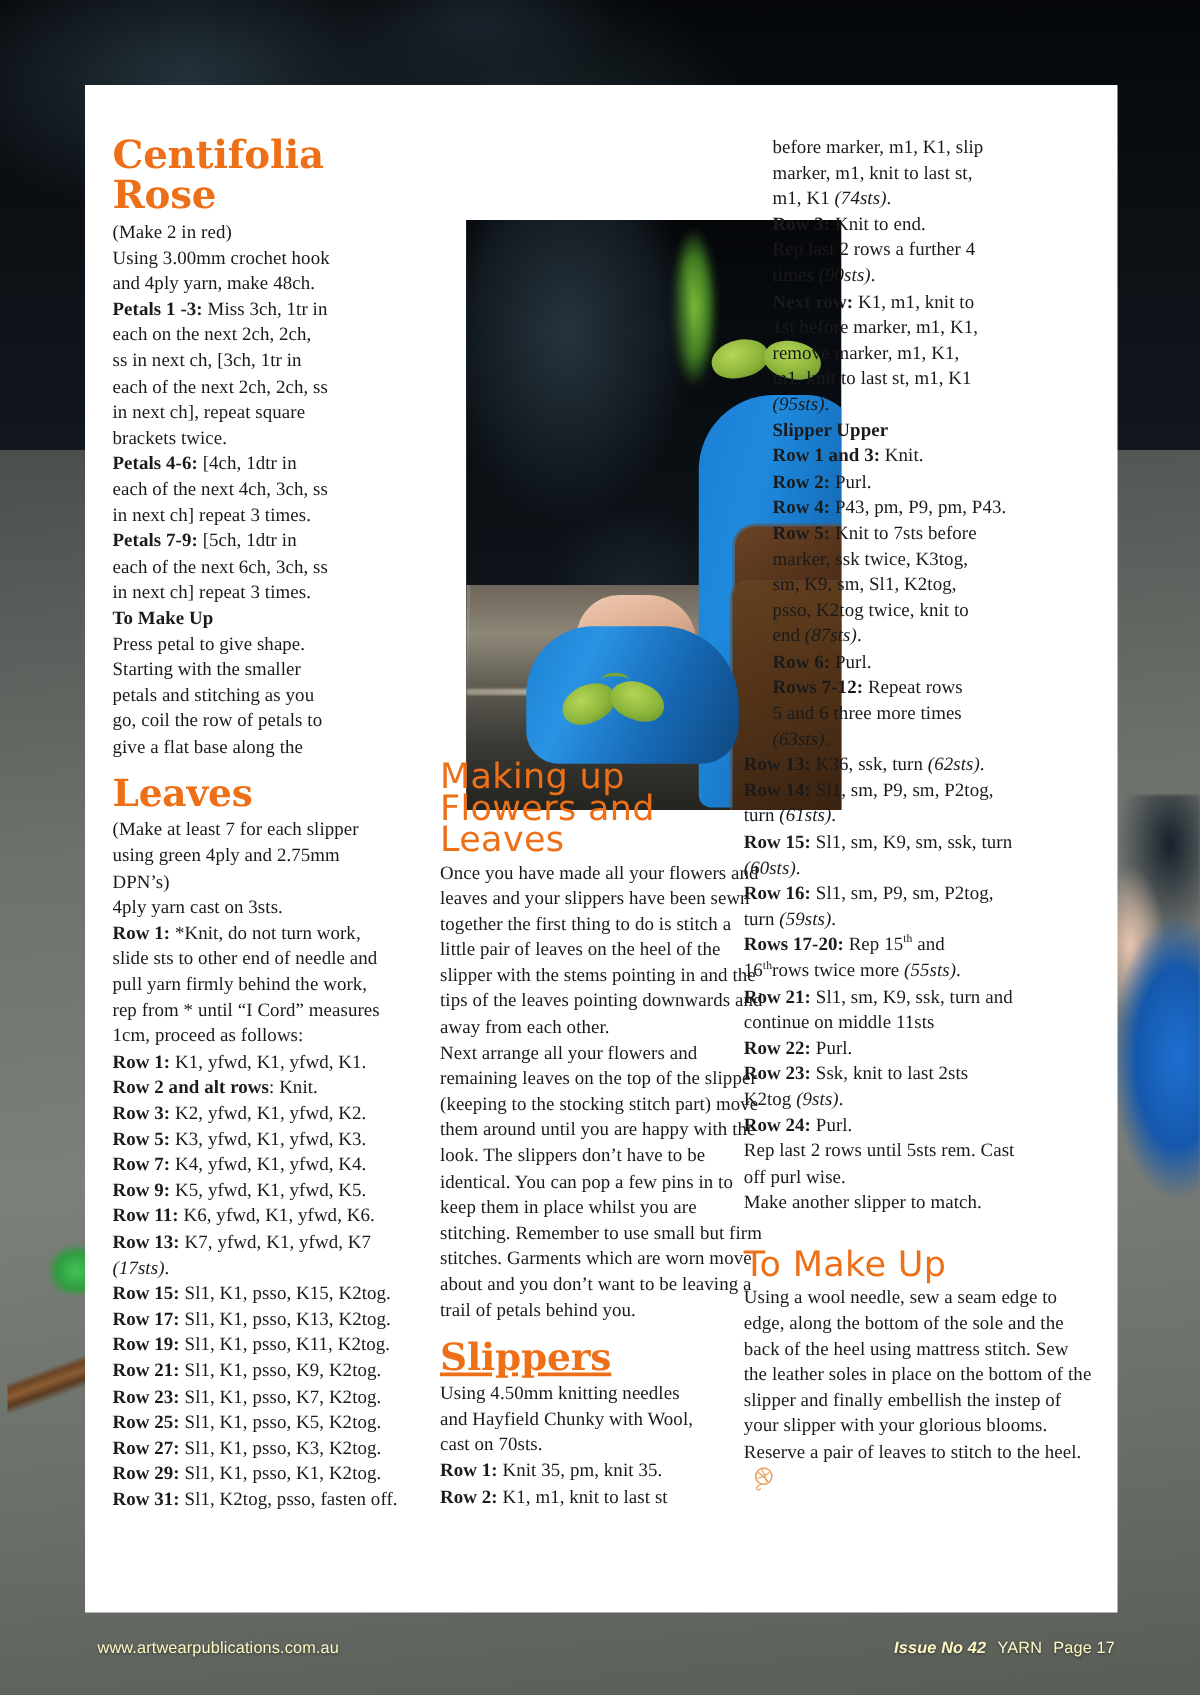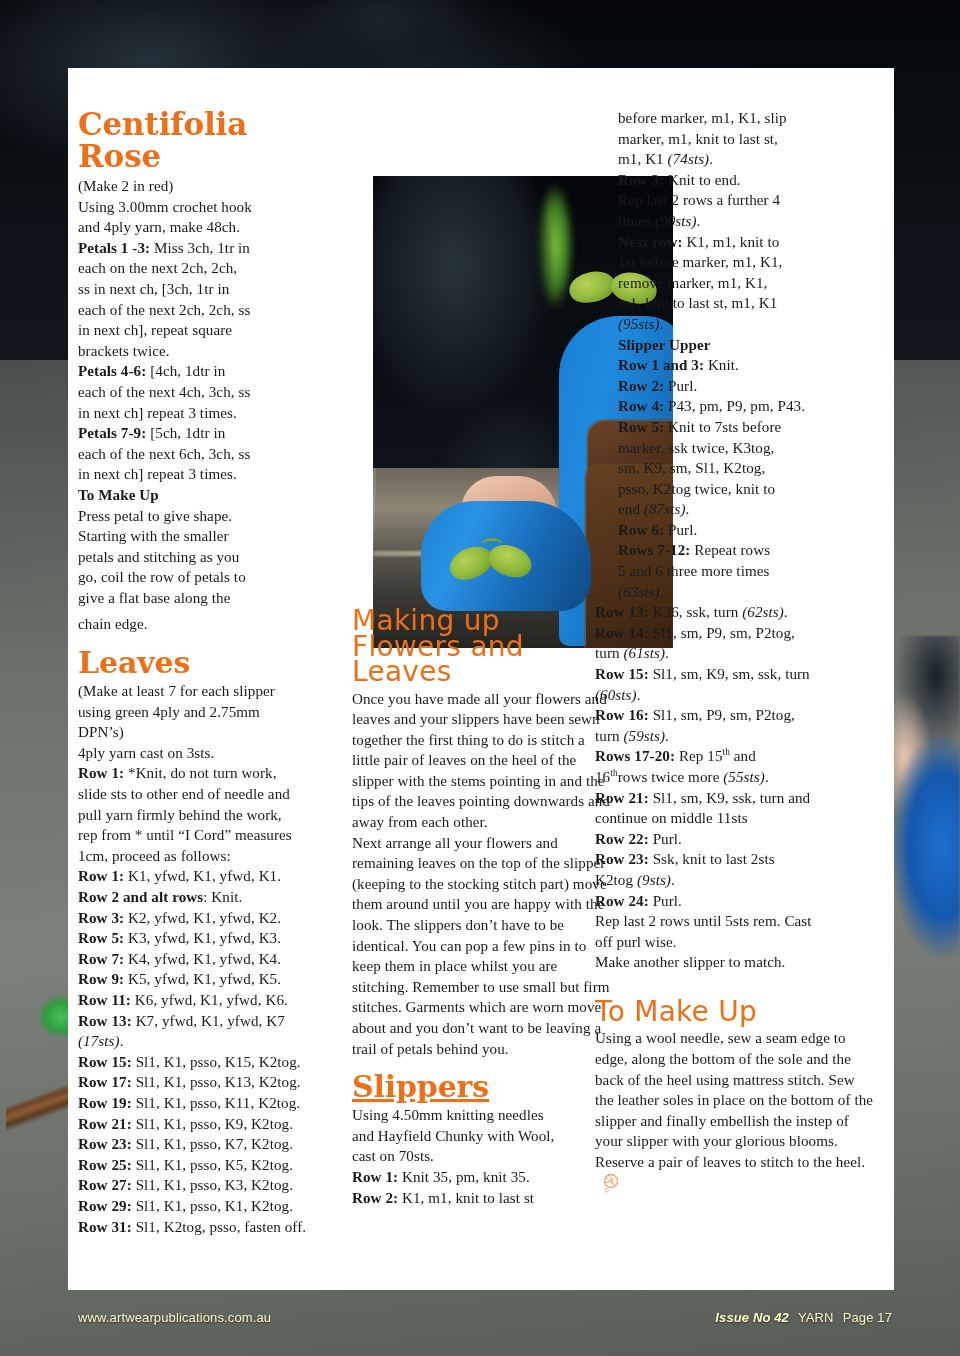--- a/index.html
+++ b/index.html
@@ -56,21 +56,21 @@
   }
 
   
   #page {
     position:absolute; left:68px; top:68px; width:826px; height:1222px;
     background:#ffffff;
   }
 
   
   .col { position:absolute; top:40px; }
-  #col1 { left:10px;  width:258px; }
+  #col1 { left:22px;  width:258px; }
   #col2 { left:284px; width:262px; }
   #col3 { left:550px; width:256px; }
 
   
   p, .ln {
     font-size:15.1px;
     line-height:20.6px;
     color:#1a1a1a;
     letter-spacing:.005em;
     text-align:left;
@@ -231,21 +231,20 @@
       <p class="ln">in next ch] repeat 3 times.</p>
       <p class="ln"><b>Petals 7-9:</b><span> [5ch, 1dtr in</span></p>
       <p class="ln">each of the next 6ch, 3ch, ss</p>
       <p class="ln">in next ch] repeat 3 times.</p>
       <p class="ln"><b>To Make Up</b></p>
       <p class="ln">Press petal to give shape.</p>
       <p class="ln">Starting with the smaller</p>
       <p class="ln">petals and stitching as you</p>
       <p class="ln">go, coil the row of petals to</p>
       <p class="ln">give a flat base along the</p>
-      <p class="ln" style="margin-top:6px;">chain edge.</p>
     </div>
 
     <h1 class="slab" id="h-leaves">Leaves</h1>
     <div>
       <p class="ln">(Make at least 7 for each slipper</p>
       <p class="ln">using green 4ply and 2.75mm</p>
       <p class="ln">DPN’s)</p>
       <p class="ln">4ply yarn cast on 3sts.</p>
       <p class="ln"><b>Row 1:</b><span> *Knit, do not turn work,</span></p>
       <p class="ln">slide sts to other end of needle and</p>

